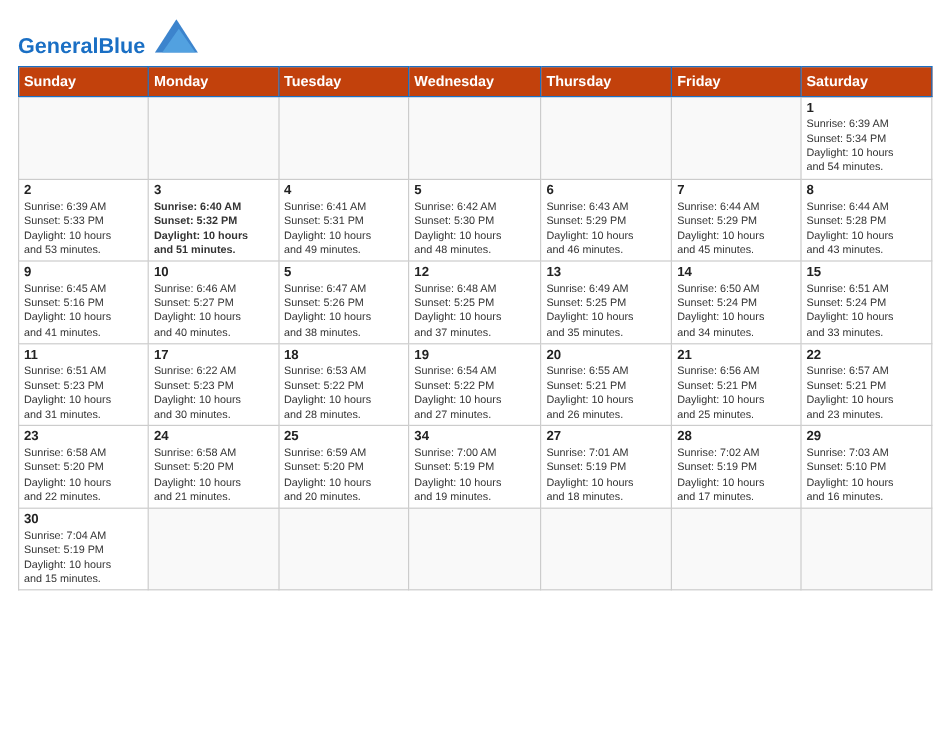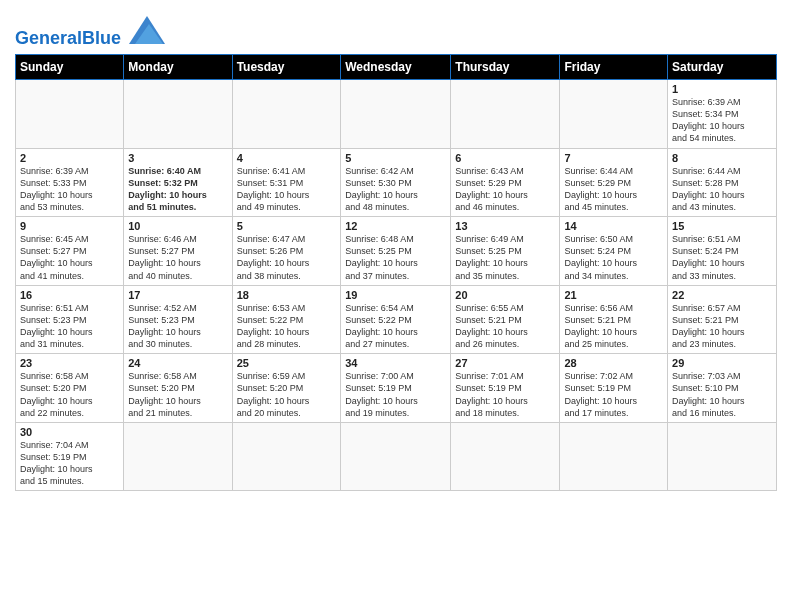--- a/index.html
+++ b/index.html
@@ -48,21 +48,21 @@
     .location-title {
       font-size: 15px;
       color: #555;
     }
     .calendar-table {
       width: 100%;
       border-collapse: collapse;
       border: 1px solid #ccc;
     }
     .calendar-table th {
-      background: #000000;
+      background: #c2410c;
       color: #fff;
       font-size: 12px;
       font-weight: bold;
       padding: 5px 4px;
       text-align: left;
       border: 1px solid #1a6fc4;
     }
     .calendar-table td {
       border: 1px solid #ccc;
       vertical-align: top;
@@ -183,21 +183,21 @@
           <div class="cell-content" style="white-space: pre-line;">Sunrise: 6:44 AM
 Sunset: 5:28 PM
 Daylight: 10 hours
 and 43 minutes.</div>
         </td>
       </tr>
       <tr>
         <td>
           <span class="day-num">9</span>
           <div class="cell-content" style="white-space: pre-line;">Sunrise: 6:45 AM
-Sunset: 5:27 PM
+Sunset: 5:16 PM
 Daylight: 10 hours
 and 41 minutes.</div>
         </td>
         <td>
           <span class="day-num">10</span>
           <div class="cell-content" style="white-space: pre-line;">Sunrise: 6:46 AM
 Sunset: 5:27 PM
 Daylight: 10 hours
 and 40 minutes.</div>
         </td>
@@ -232,29 +232,29 @@
         <td>
           <span class="day-num">15</span>
           <div class="cell-content" style="white-space: pre-line;">Sunrise: 6:51 AM
 Sunset: 5:24 PM
 Daylight: 10 hours
 and 33 minutes.</div>
         </td>
       </tr>
       <tr>
         <td>
-          <span class="day-num">16</span>
+          <span class="day-num">11</span>
           <div class="cell-content" style="white-space: pre-line;">Sunrise: 6:51 AM
 Sunset: 5:23 PM
 Daylight: 10 hours
 and 31 minutes.</div>
         </td>
         <td>
           <span class="day-num">17</span>
-          <div class="cell-content" style="white-space: pre-line;">Sunrise: 4:52 AM
+          <div class="cell-content" style="white-space: pre-line;">Sunrise: 6:22 AM
 Sunset: 5:23 PM
 Daylight: 10 hours
 and 30 minutes.</div>
         </td>
         <td>
           <span class="day-num">18</span>
           <div class="cell-content" style="white-space: pre-line;">Sunrise: 6:53 AM
 Sunset: 5:22 PM
 Daylight: 10 hours
 and 28 minutes.</div>

